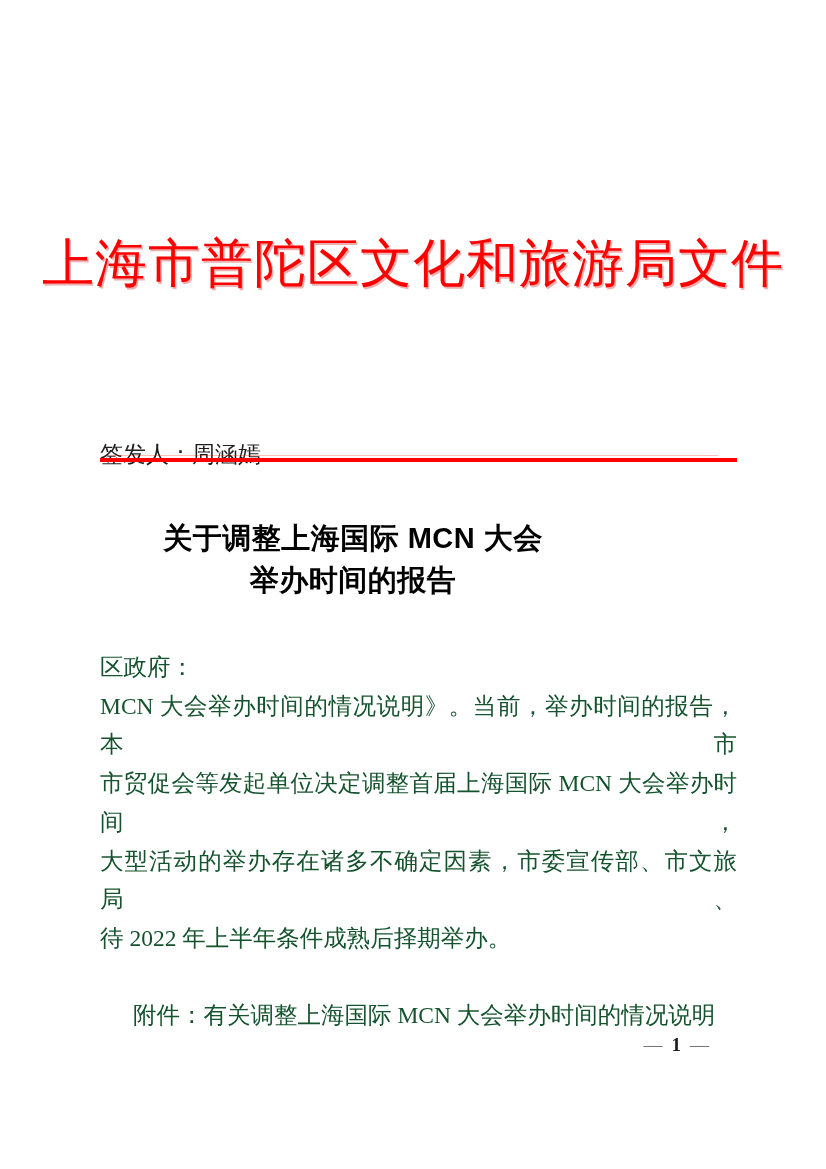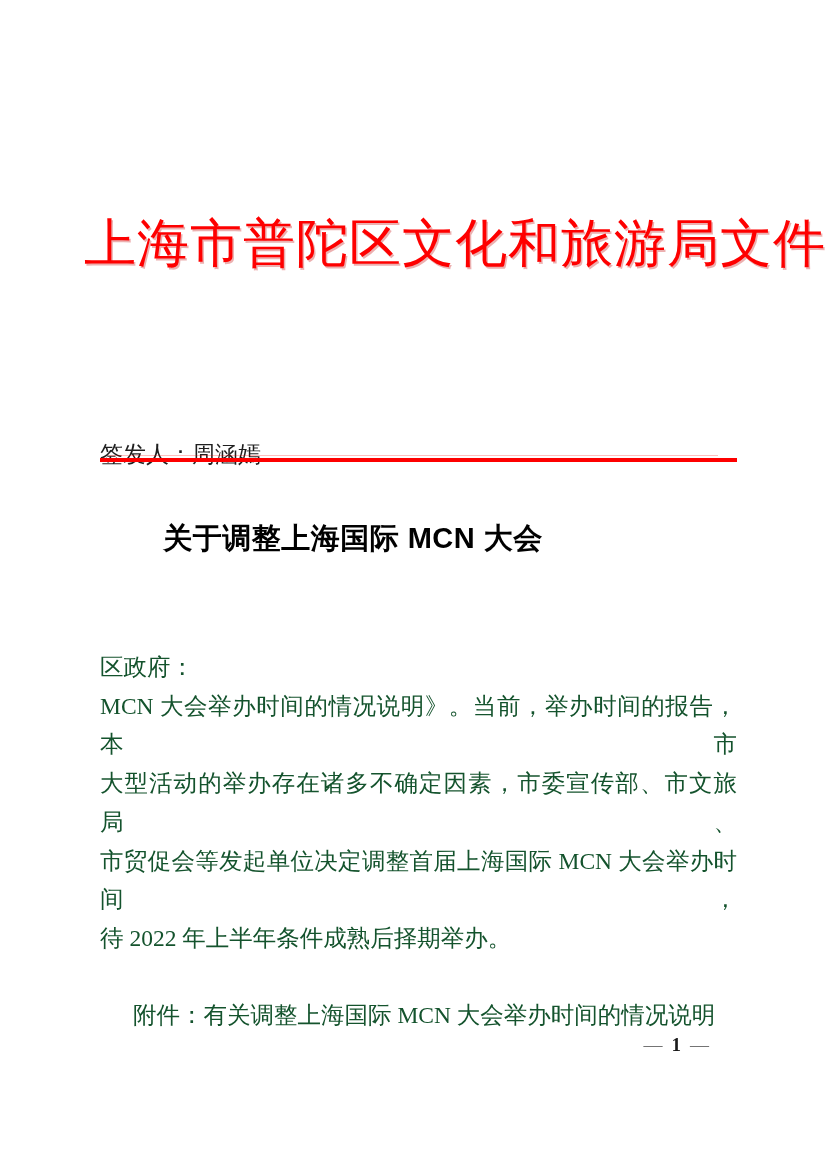--- a/index.html
+++ b/index.html
@@ -13,24 +13,24 @@
     height: 1169px;
     background: #ffffff;
     overflow: hidden;
     font-family: "Liberation Serif", "DejaVu Serif", serif;
     color: #1f1f1f;
   }
 
   
   .agency-title {
     position: absolute;
-    top: 204px;
+    top: 224px;
     left: 0;
     width: 826px;
-    text-align: right;
+    text-align: center;
     font-family: "Liberation Serif", "DejaVu Serif", serif;
     font-size: 52px;
     line-height: 80px;
     font-weight: 400;
     color: #fe0000;
     letter-spacing: 1px;
     white-space: nowrap;
     text-shadow: 1.5px 1.5px 0 rgba(200, 30, 30, 0.35);
   }
 
@@ -132,27 +132,28 @@
   <div class="agency-title">上海市普陀区文化和旅游局文件</div>
 
   <div class="meta-row">
     <span class="signer">签发人：周涵嫣</span>
   </div>
 
   <div class="red-rule"></div>
 
   <div class="doc-title">
     <div>关于调整上海国际 MCN 大会</div>
+    <div>举办时间的报告</div>
   </div>
 
   <div class="body-text">
     <div class="line">区政府：</div>
     <div class="line fill">MCN 大会举办时间的情况说明》。当前，举办时间的报告，本市</div>
+    <div class="line fill">市贸促会等发起单位决定调整首届上海国际 MCN 大会举办时间，</div>
     <div class="line fill">大型活动的举办存在诸多不确定因素，市委宣传部、市文旅局、</div>
-    <div class="line fill">市贸促会等发起单位决定调整首届上海国际 MCN 大会举办时间，</div>
     <div class="line">待 2022 年上半年条件成熟后择期举办。</div>
     <div class="spacer-line"></div>
     <div class="line attach-indent">附件：有关调整上海国际 MCN 大会举办时间的情况说明</div>
   </div>
 
   <div class="page-footer">
     <span class="dash">—</span><span class="num">1</span><span class="dash">—</span>
   </div>
 
 </div>

